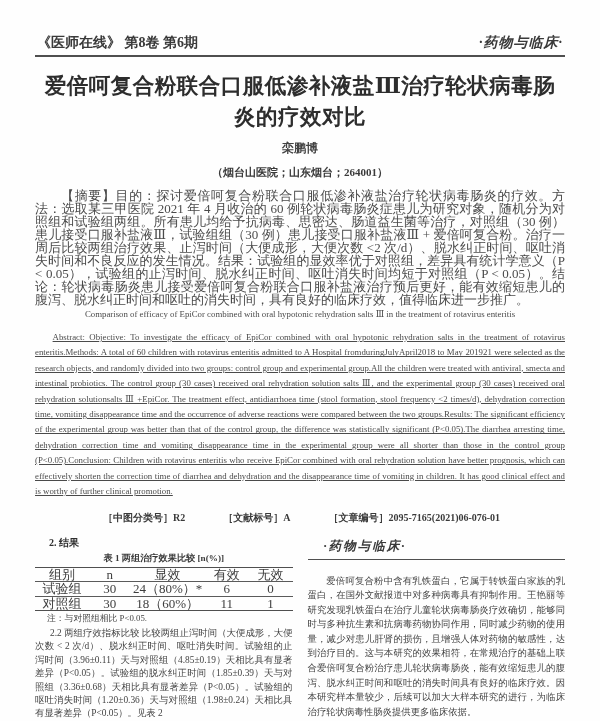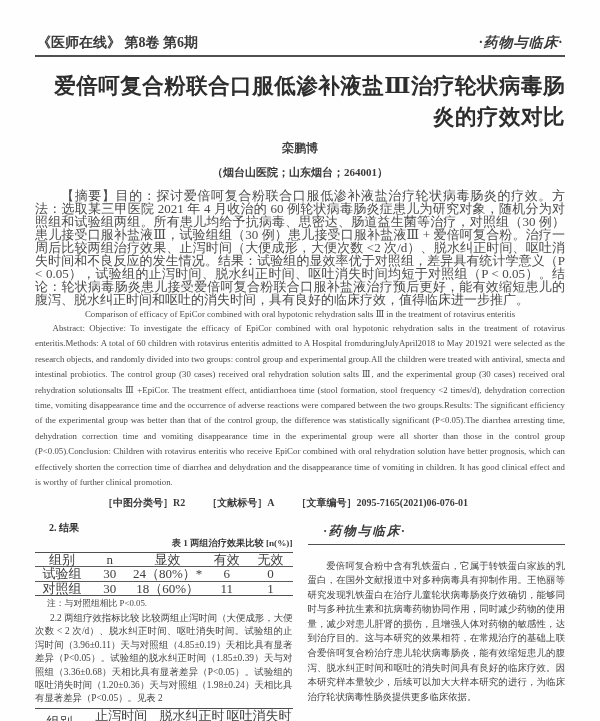--- a/index.html
+++ b/index.html
@@ -18,49 +18,49 @@
   .head-row {
     display: flex; justify-content: space-between; align-items: flex-end;
     font-size: 14px; font-weight: bold; color: #3a3a3a;
     padding: 0 2px 3px 2px;
   }
   .col-head-top { font-style: italic; letter-spacing: 1px; }
   .head-rule { border-top: 2px solid #4f4f4f; }
   
   h1.title {
     margin-top: 14px;
-    text-align: right;
+    text-align: center;
     font-size: 21.5px; font-weight: bold; color: #2d2d2d;
     line-height: 1.42; letter-spacing: 0.5px;
   }
   .author { margin-top: 8px; text-align: center; font-size: 12px; font-weight: bold; color: #444; }
   .affil  { margin-top: 8px; text-align: center; font-size: 11px; font-weight: bold; color: #3a3a3a; }
   
   .abs-cn {
     margin-top: 9px;
     font-size: 13px; line-height: 13px;
     text-align: justify; text-indent: 2em; color: #4a4a4a;
   }
   .en-title { margin-top: 3px; text-align: center; font-size: 8.8px; color: #4a4a4a; }
   .abs-en {
-    margin-top: 2px;
+    margin-top: 11px;
     font-size: 8.8px; line-height: 15.4px;
-    text-align: justify; text-indent: 2em; color: #4a4a4a;
+    text-align: justify; text-indent: 2em; color: #4a4a4a; text-decoration: underline;
   }
   .meta-row {
-    margin-top: 5px; margin-left: 68px;
-    display: flex; gap: 22px;
+    margin-top: 11px; margin-left: 68px;
+    display: flex; gap: 38px;
     font-size: 10px; font-weight: bold; color: #3a3a3a;
   }
   
   .cols { display: flex; gap: 15px; margin-top: 11px; }
   .col { width: 50%; }
   .sec-head { font-size: 10px; font-weight: bold; color: #2f2f2f; margin-left: 14px; }
   .cp { font-size: 9.4px; line-height: 13.4px; text-align: justify; text-indent: 1.6em; margin-top: 1px; color: #424242; }
-  .tcap { text-align: right; font-size: 9.2px; font-weight: bold; margin-top: 2px; color: #3a3a3a; }
+  .tcap { text-align: center; font-size: 9.2px; font-weight: bold; margin-top: 2px; color: #3a3a3a; }
   table.dtable {
     width: 100%; border-collapse: collapse; margin-top: 2px;
     font-size: 13px; color: #3d3d3d;
     border-top: 1.6px solid #4f4f4f; border-bottom: 1.6px solid #4f4f4f;
   }
   table.dtable th, table.dtable td {
     text-align: center; padding: 1px 0; font-weight: normal;
     border-bottom: 1px solid #5a5a5a; line-height: 11.5px;
   }
   table.dtable tbody tr:last-child td { border-bottom: none; }

